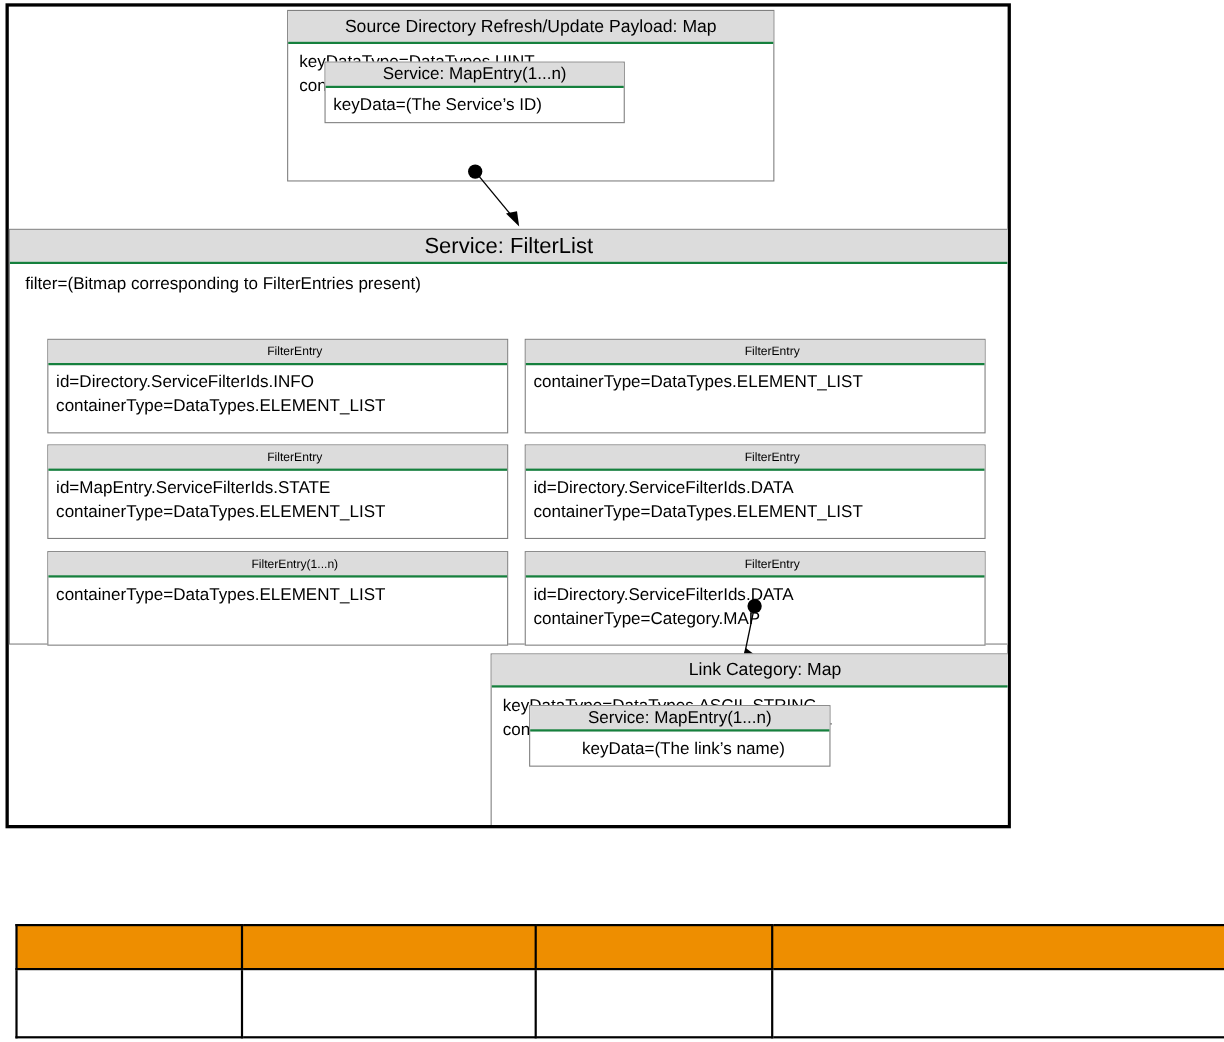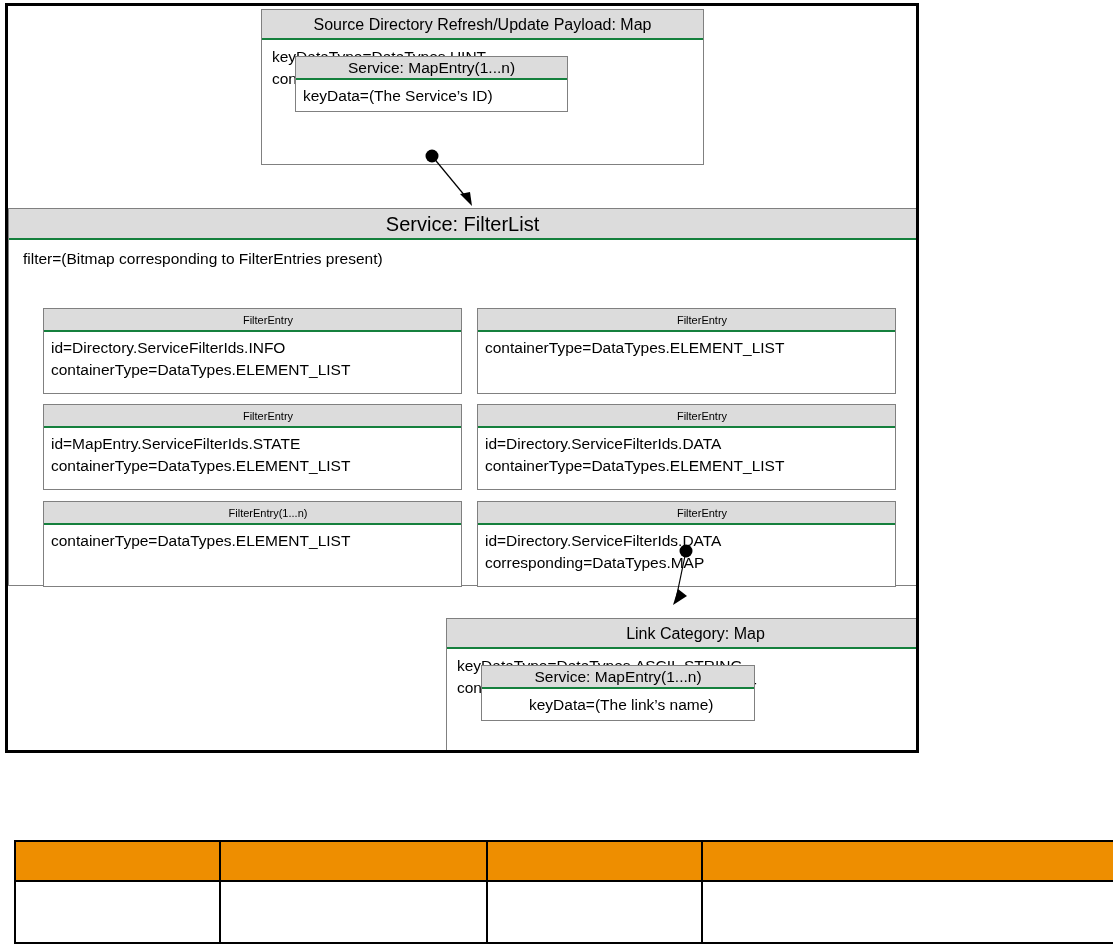--- a/index.html
+++ b/index.html
@@ -131,21 +131,21 @@
   }
   .fe-col-l { left: 34px; }
   .fe-col-r { left: 468px; }
   .fe-row-1 { top: 68px; }
   .fe-row-2 { top: 164px; }
   .fe-row-3 { top: 261px; }
 
   
   #link-category {
     left: 438px;
-    top: 612px;
+    top: 588px;
     width: 499px;
     height: 160px;
   }
   #link-category > .box-header {
     height: 30px;
     line-height: 29px;
     font-size: 16px;
   }
   #link-category > .box-body {
     padding: 6px 6px 4px 10px;
@@ -277,21 +277,21 @@
           <div class="box-header">FilterEntry(1...n)</div>
           <div class="box-body">
             <div class="line">containerType=DataTypes.ELEMENT_LIST</div>
           </div>
         </div>
 
         <div class="box filter-entry fe-col-r fe-row-3">
           <div class="box-header">FilterEntry</div>
           <div class="box-body">
             <div class="line">id=Directory.ServiceFilterIds.DATA</div>
-            <div class="line">corresponding=DataTypes.MAP</div>
+            <div class="line">containerType=Category.MAP</div>
           </div>
         </div>
 
       </div>
     </div>
 
     <svg class="connector" id="connector-2" width="60" height="75" viewBox="0 0 60 75">
       <line x1="33" y1="12" x2="23" y2="60" stroke="#000000" stroke-width="1.2"></line>
       <circle cx="33" cy="12" r="6.5" fill="#000000"></circle>
       <polygon points="20,66 25,50 34,57" fill="#000000"></polygon>

